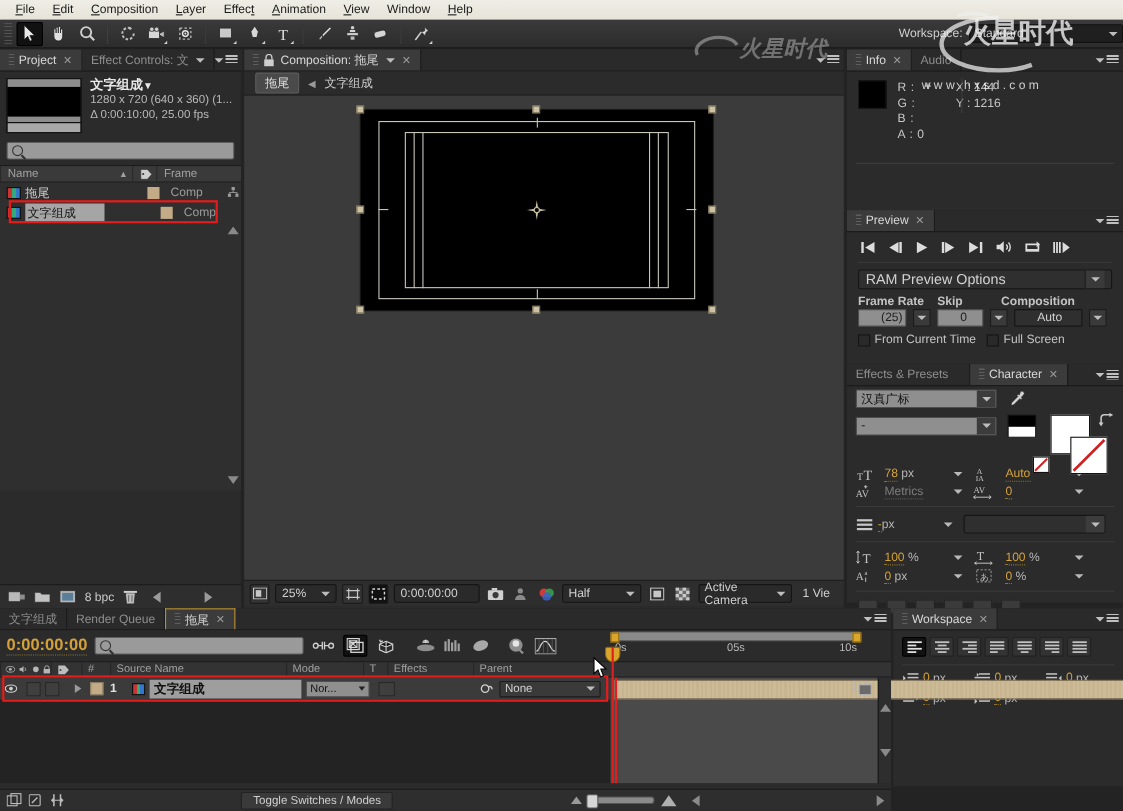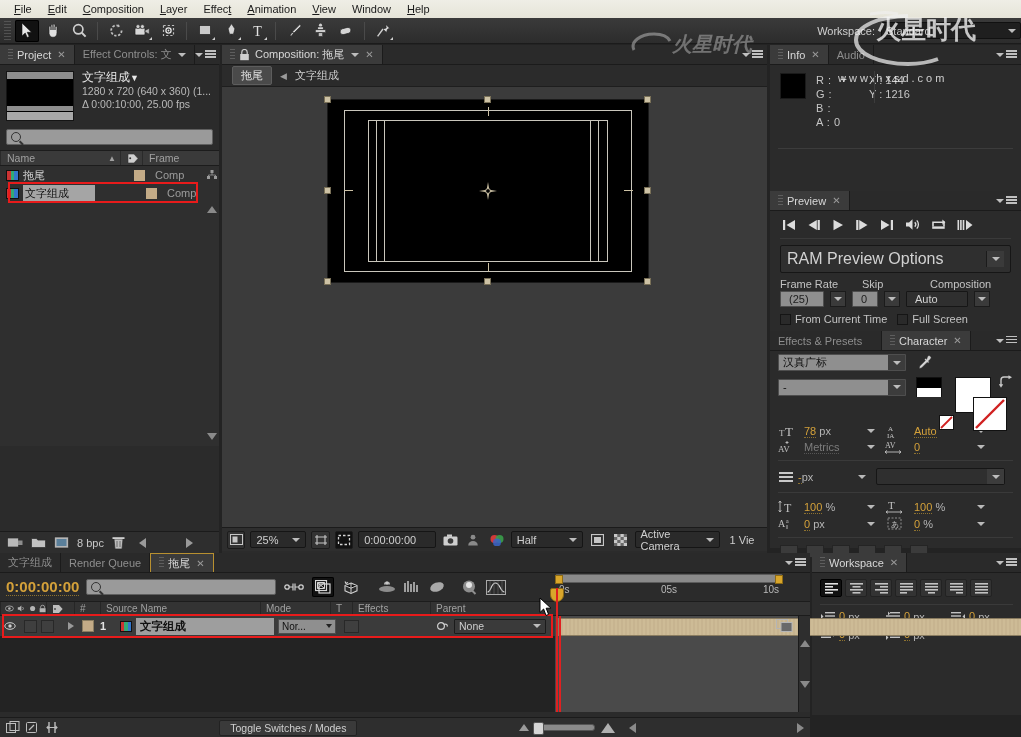--- a/index.html
+++ b/index.html
@@ -79,21 +79,21 @@
 
   
   #project { left:0; top:45px; width:219px; height:508px; }
   .proj-head { display:flex; padding:6px 6px 4px 6px; }
   .thumb { width:68px; height:50px; background:#000; border:1px solid #151515;
     position:relative; flex:none;}
   .thumb .bar-t { position:absolute; left:0; top:0; width:100%; height:7px; background:#8d8d8d;}
   .thumb .bar-m { position:absolute; left:0; bottom:9px; width:100%; height:5px; background:#8d8d8d;}
   .thumb .bar-b { position:absolute; left:0; bottom:0; width:100%; height:8px; background:#a8a8a8;}
   .proj-meta { margin-left:8px; line-height:13px; }
-  .proj-meta .name { color:#e8e8e8; font-size:12px; font-weight:normal; }
+  .proj-meta .name { color:#e8e8e8; font-size:12px; font-weight:bold; }
   .proj-meta .dim, .proj-meta .dur { color:#b9b9b9; font-size:10.5px; }
   .search-row { padding:4px 6px 5px 6px; }
   .search-box { height:16px; background:#9a9a9a; border:1px solid #5f5f5f;
      border-radius:2px; display:flex; align-items:center; padding-left:4px; }
   .mag { width:10px;height:10px; border:1.6px solid #333; border-radius:50%; position:relative;}
   .mag:after{content:"";position:absolute;right:-4px;bottom:-3px;width:5px;height:1.6px;background:#333;transform:rotate(45deg);}
 
   .col-head { height:16px; background:#3a3a3a; border-top:1px solid #1c1c1c;
      border-bottom:1px solid #1c1c1c; display:flex; align-items:center; font-size:10.5px; color:#a0a0a0;}
   .col-head .c { padding-left:6px; border-left:1px solid #2a2a2a; height:100%; display:flex; align-items:center;}
@@ -140,28 +140,28 @@
   .info-body { position:relative; padding:8px 10px; display:flex; }
   .sw { width:26px;height:26px; background:#000; border:1px solid #1a1a1a; margin-right:10px; }
   .rgb { line-height:14px; color:#c6c6c6; font-size:11px; letter-spacing:.5px;}
   .info-div { position:absolute; left:104px; top:6px; bottom:34px; width:1px; background:#3c3c3c;}
   .xy { margin-left:22px; line-height:14px; color:#c6c6c6; font-size:11px;}
   .info-hr { position:absolute; left:8px; right:8px; top:83px; height:1px; background:#3c3c3c;}
 
   #preview { left:770px; top:191px; width:251px; height:140px; }
   .prev-row { display:flex; align-items:center; gap:11px; padding:7px 12px 5px 12px;}
   .prev-hr { margin:2px 10px 6px 10px; height:1px; background:#3a3a3a;}
-  .ram-opt { margin:0 10px; height:28px; background:#2f2f2f; border:1px solid #161616; border-radius:2px;
-     display:flex; align-items:center; padding:0 6px; color:#d2d2d2; font-size:16px;}
+  .ram-opt { margin:0 10px; height:18px; background:#2f2f2f; border:1px solid #161616; border-radius:2px;
+     display:flex; align-items:flex-start; padding:0 6px; color:#d2d2d2; font-size:13px;}
   .ram-opt .dd { margin-left:auto; width:18px; height:16px; background:#3a3a3a; border-left:1px solid #1b1b1b;
      display:flex; align-items:center; justify-content:center;}
-  .pv-labels { display:flex; padding:5px 10px 1px 10px; font-size:11px; color:#c3c3c3; gap:16px;}
+  .pv-labels { display:flex; padding:5px 10px 1px 10px; font-size:11px; color:#c3c3c3; gap:6px;font-weight:bold;}
   .pv-fields { display:flex; padding:0 10px; gap:6px; align-items:center;}
   .pv-field { height:16px; background:#8f8f8f; border:1px solid #4e4e4e; display:flex; align-items:center;
-     color:#1d1d1d; font-size:11px; padding:0 8px; border-radius:1px;}
+     color:#1d1d1d; font-size:11px; padding:0 20px; border-radius:1px;}
   .pv-dd { width:16px; height:16px; background:#3a3a3a; border:1px solid #1b1b1b;
      display:flex;align-items:center;justify-content:center;}
   .pv-checks { display:flex; padding:6px 10px 0 10px; gap:10px; align-items:center; font-size:11px; color:#c3c3c3;}
   .cbox { width:11px;height:11px; background:#2a2a2a; border:1px solid #151515; margin-right:4px;}
 
   #charpanel { left:770px; top:331px; width:251px; height:217px; }
   .ch-row { display:flex; align-items:center; padding:3px 8px; gap:4px;}
   .font-sel { width:128px; height:17px; background:#8f8f8f; border:1px solid #4e4e4e;
      display:flex; align-items:center; padding:0 4px; color:#111; font-size:11px; border-radius:1px;}
   .font-sel .dd { margin-left:auto; width:17px;height:15px; background:#3c3c3c;

